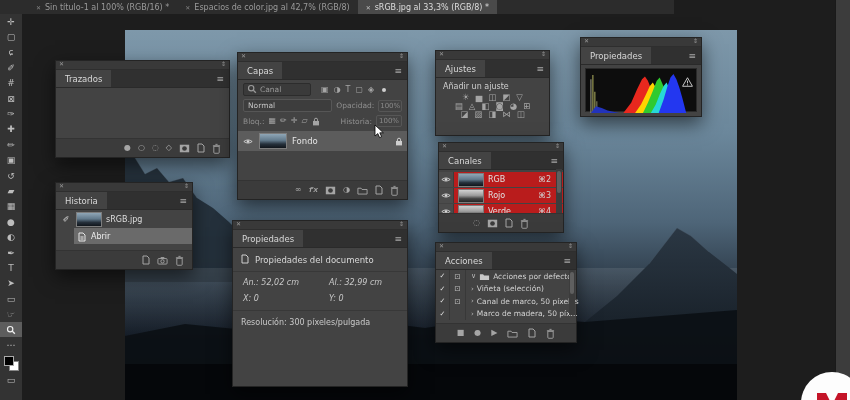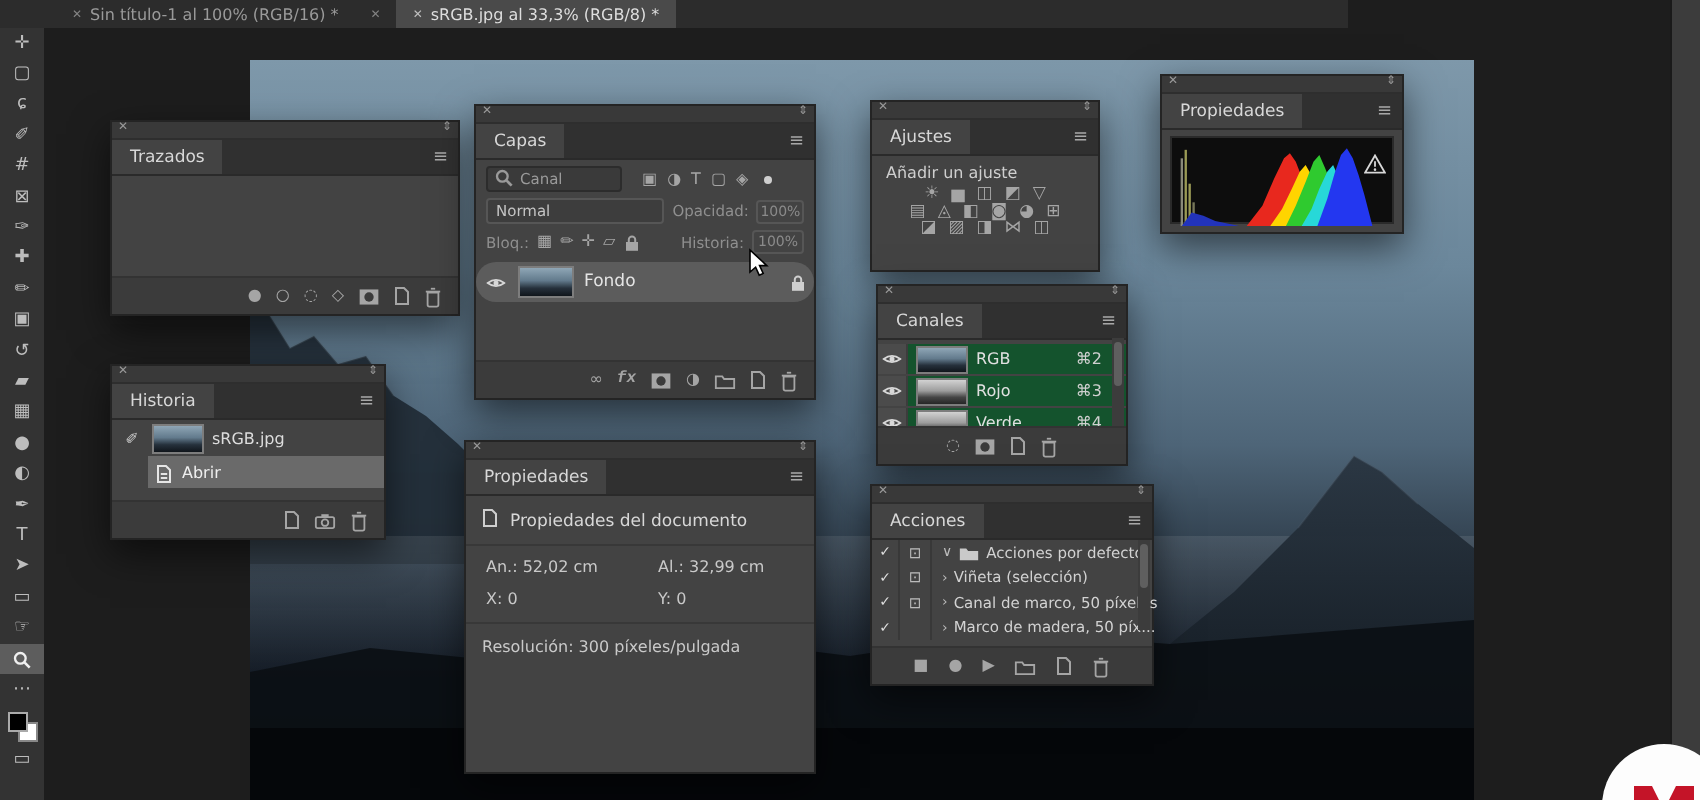--- a/index.html
+++ b/index.html
@@ -53,54 +53,54 @@
   .searchbox{width:60px;height:11px;background:#3a3a3a;border:1px solid #2c2c2c;border-radius:2px;
              display:flex;align-items:center;gap:3px;padding:0 3px;font-size:7.5px;color:#9a9a9a;}
   .filtericons{display:flex;gap:5px;margin-left:6px;font-size:8px;color:#a8a8a8;align-items:center;}
   .fdot{width:4px;height:4px;border-radius:50%;background:#cfcfcf;margin-left:4px;}
   .blendbox{width:88px;height:11px;background:#3d3d3d;border:1px solid #565656;border-radius:2px;
             display:flex;align-items:center;padding:0 4px;font-size:7.5px;color:#c4c4c4;}
   .dimlabel{font-size:7.5px;color:#8f8f8f;margin-left:auto;}
   .valbox{width:24px;height:10px;border:1px solid #565656;border-radius:2px;font-size:7px;color:#8a8a8a;
           display:flex;align-items:center;justify-content:center;}
   .lockicons{display:flex;gap:4px;font-size:7.5px;color:#a8a8a8;align-items:center;}
-  .layerrow{height:20px;background:#5c5c5c;margin-top:4px;display:flex;align-items:center;gap:5px;padding:0 4px;border-radius:10px;}
+  .layerrow{height:20px;background:#5c5c5c;margin-top:4px;display:flex;align-items:center;gap:5px;padding:0 4px;}
   .eyecell{width:12px;display:flex;justify-content:center;}
   .thumb{width:26px;height:14px;border:1px solid #7d7d7d;flex:0 0 auto;
          background:linear-gradient(180deg,#8fa6b6 0%,#627a8c 45%,#26313c 72%,#10151b 100%);}
   .lname{font-size:8.5px;color:#e4e4e4;}
   .locksm{margin-left:auto;display:flex;}
   
   .ajheader{font-size:8px;color:#cfcfcf;margin:4px 0 2px 7px;}
   .ajrow{display:flex;justify-content:center;gap:6px;font-size:8.5px;color:#b2b2b2;line-height:13px;}
   
   .histbox{position:absolute;left:4px;right:4px;top:30px;bottom:4px;background:#0d0d0d;border:1px solid #2a2a2a;}
   .histwarn{position:absolute;right:3px;top:3px;}
   
-  .chrow{height:15px;background:#14532d;margin-bottom:1px;display:flex;align-items:center;gap:4px;padding-right:12px;}
+  .chrow{height:15px;background:#b91c1c;margin-bottom:1px;display:flex;align-items:center;gap:4px;padding-right:12px;}
   .chrow .eyecol{width:14px;align-self:stretch;background:#4b4b4b;border-right:1px solid #3c3c3c;
                  display:flex;align-items:center;justify-content:center;flex:0 0 auto;}
   .chthumb{width:24px;height:12px;border:1px solid #7d7d7d;flex:0 0 auto;}
   .chname{font-size:8px;color:#e0e0e0;}
   .chkey{margin-left:auto;font-size:8px;color:#cfcfcf;}
   .vscroll{position:absolute;right:1px;top:26px;width:6px;height:46px;background:#3c3c3c;}
   .vscroll::after{content:"";position:absolute;left:1px;top:2px;width:4px;height:22px;background:#5f5f5f;border-radius:2px;}
   
   .hisrow{height:18px;display:flex;align-items:center;gap:4px;padding:0 4px;}
   .hisrow .srccol{width:12px;display:flex;justify-content:center;}
   .histhumb{width:24px;height:13px;border:1px solid #7d7d7d;flex:0 0 auto;
             background:linear-gradient(180deg,#8fa6b6 0%,#627a8c 45%,#26313c 72%,#10151b 100%);}
   .hisname{font-size:8px;color:#ddd;}
   .steprow{height:16px;display:flex;align-items:center;gap:5px;margin-left:18px;padding-left:4px;}
   .steprow.selected{background:#6a6a6a;text-align:right;}
   .steplabel{font-size:8px;color:#efefef;}
   
   .prophead{display:flex;align-items:center;gap:6px;margin:6px 8px 5px 8px;font-size:8.5px;color:#d8d8d8;}
   .propdiv{border-top:1px solid #383838;margin:0 0 5px 0;}
-  .propgrid{display:grid;grid-template-columns:86px 1fr;row-gap:7px;margin:6px 0 7px 10px;font-size:8px;color:#c9c9c9;}
+  .propgrid{display:grid;grid-template-columns:86px 1fr;row-gap:7px;margin:6px 0 7px 10px;font-size:8px;color:#c9c9c9;font-style:italic;}
   .propres{margin:7px 0 0 8px;font-size:8px;color:#c9c9c9;}
   
   .acrows{position:relative;}
   .acrow{height:12.5px;display:flex;align-items:center;font-size:7.5px;color:#d2d2d2;}
   .accheck{width:13px;text-align:center;align-self:stretch;border-right:1px solid #383838;
            display:flex;align-items:center;justify-content:center;color:#ddd;font-size:7px;flex:0 0 auto;}
   .acdlg{width:15px;align-self:stretch;border-right:1px solid #383838;display:flex;align-items:center;
          justify-content:center;color:#bbb;font-size:7.5px;flex:0 0 auto;}
   .acexp{margin:0 3px 0 5px;color:#bbb;font-size:7px;}
   .acfold{display:flex;margin-right:3px;}
@@ -113,20 +113,21 @@
 
 <div id="stage">
 
   <div id="tabbar">
       <div class="doctab">
         <span class="tclose">✕</span>
         <span>Sin título-1 al 100% (RGB/16) *</span>
       </div>
       <div class="doctab">
         <span class="tclose">✕</span>
+        <span>Espacios de color.jpg al 42,7% (RGB/8)</span>
       </div>
       <div class="doctab active">
         <span class="tclose">✕</span>
         <span>sRGB.jpg al 33,3% (RGB/8) *</span>
       </div>
     </div>
 
   <div id="toolbar">
     <div id="tools" style="display:flex;flex-direction:column;">
         <div class="tool">✛</div>

